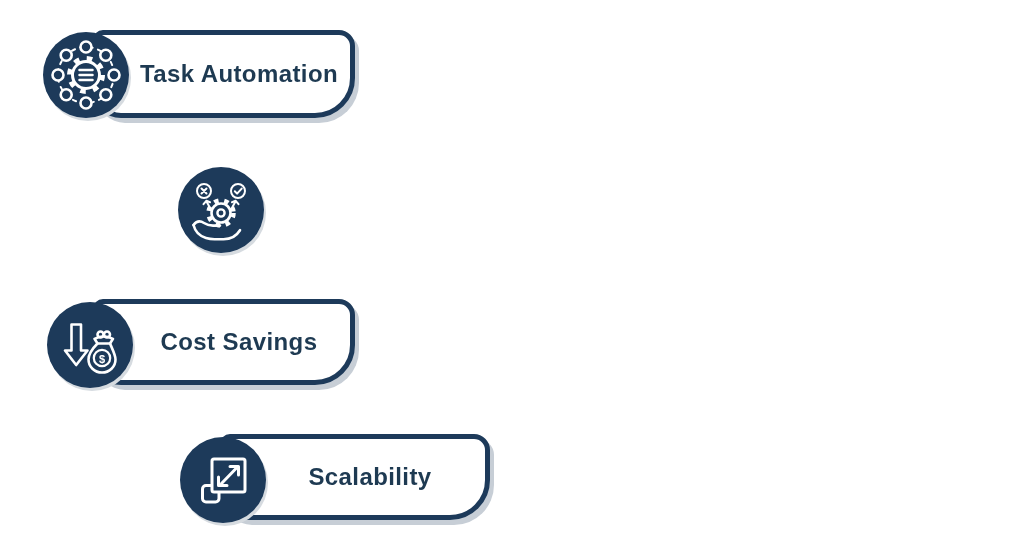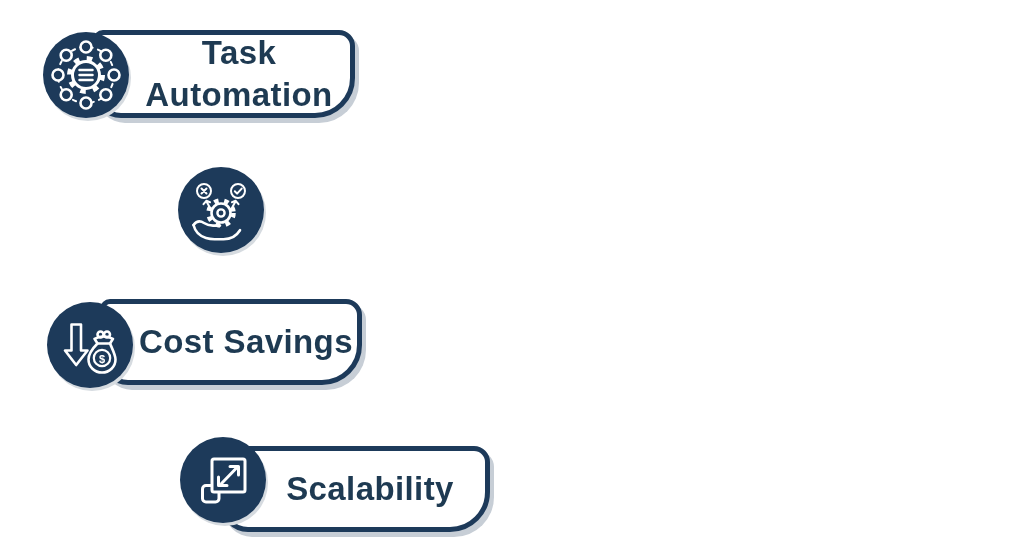--- a/index.html
+++ b/index.html
@@ -18,37 +18,37 @@
     background: var(--card, #ffffff);
     border: 5px solid var(--navy, #1d3a5a);
     border-radius: 10px 16px 40px 28px;
     box-shadow: 4px 5px 0 var(--shadow, #c7ced6);
     display: flex;
     align-items: center;
     justify-content: center;
   }
   .label {
     color: var(--text, #1e3a52);
-    font-size: 33px;
+    font-size: 24px;
     font-weight: 600;
     letter-spacing: 0.4px;
     text-align: center;
     line-height: 1.28;
     max-width: 238px;
   }
   .icon-badge { position: absolute; width: 88px; height: 88px; }
   .icon-badge svg { display: block; filter: drop-shadow(2px 3px 0 #d6dbe0); }
 
   .item-1 .pill { left: 93px;  top: 30px;  width: 262px; height: 88px; padding-left: 30px; }
   .item-1 .icon-badge { left: 42px;  top: 31px; }
   .item-2 .pill { left: 220px; top: 162px; width: 270px; height: 88px; padding-left: 30px; }
   .item-2 .icon-badge { left: 177px; top: 166px; }
-  .item-3 .pill { left: 100px;  top: 299px; width: 262px; height: 86px; padding-left: 30px; }
+  .item-3 .pill { left: 93px;  top: 299px; width: 262px; height: 86px; padding-left: 30px; }
   .item-3 .icon-badge { left: 46px;  top: 301px; }
-  .item-4 .pill { left: 220px; top: 446px; width: 270px; height: 86px; padding-left: 30px; }
+  .item-4 .pill { left: 220px; top: 434px; width: 270px; height: 86px; padding-left: 30px; }
   .item-4 .icon-badge { left: 179px; top: 436px; }
 
   .icon-bg { fill: var(--navy, #1d3a5a); }
   .ln { stroke: #ffffff; fill: none; stroke-linecap: round; stroke-linejoin: round; }
   .teeth { stroke: #ffffff; fill: none; stroke-linecap: butt; }
   .node { fill: var(--navy, #1d3a5a); stroke: #ffffff; }
   .filled { fill: var(--navy, #1d3a5a); }
   .icon-txt {
     fill: #ffffff;
     font-family: "Liberation Sans", sans-serif;

